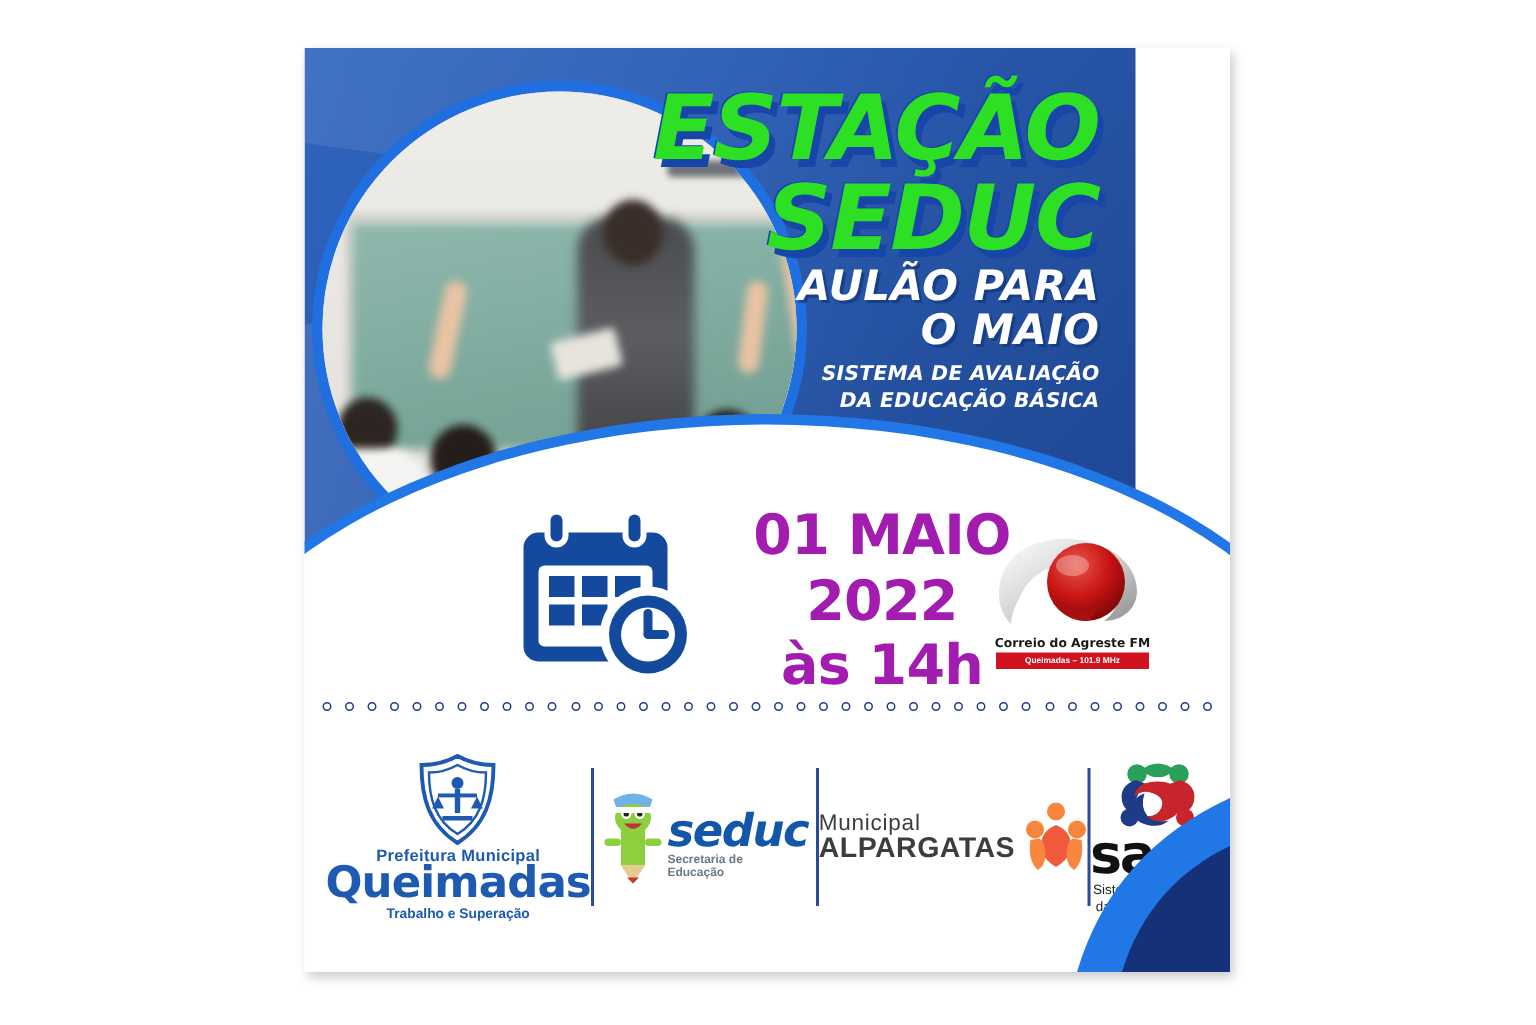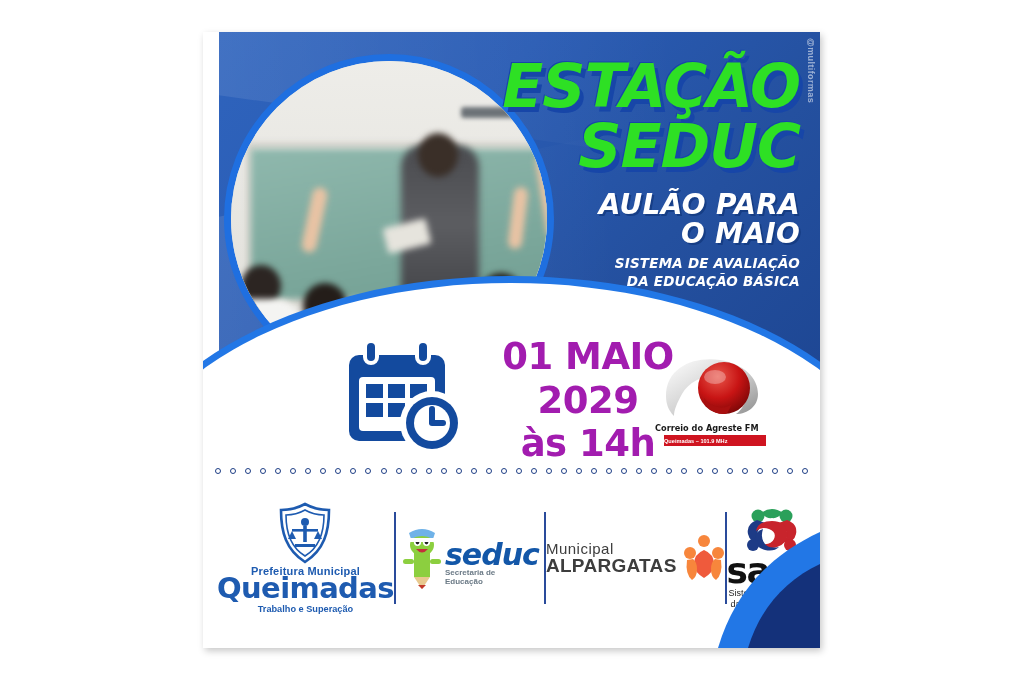--- a/index.html
+++ b/index.html
@@ -16,22 +16,22 @@
     position: absolute;
     left: 203px; top: 32px;
     width: 617px; height: 616px;
     background: #ffffff;
     overflow: hidden;
     box-shadow: 2px 3px 7px rgba(0,0,0,.22);
   }
 
   
   .topband {
-    position: absolute; left: 16px; top: 0;
-    width: 605px; height: 330px;
+    position: absolute; left: 0; top: 0;
+    width: 554px; height: 330px;
     background: linear-gradient(135deg,#2f64bd 0%,#2a5cb4 35%,#24509f 70%,#1e4794 100%);
     overflow: hidden;
   }
   .band-sheen {
     position: absolute; left: -60px; top: 120px;
     width: 760px; height: 300px;
     background: linear-gradient(100deg, rgba(255,255,255,.12), rgba(255,255,255,0) 60%);
     transform: rotate(-12deg);
   }
   .band-sheen2 {
@@ -94,21 +94,21 @@
     font-weight: 900; font-style: italic;
     font-size: 60px; line-height: .98; letter-spacing: -1px;
     color:#2ee024;
     text-shadow: 4px 5px 0 #1746a8, -1px -1px 0 #1746a8;
     margin-top: 2px; white-space: nowrap;
   }
   .t-aulao {
     font-family:"DejaVu Sans", sans-serif;
     font-weight: 900; font-style: italic;
     font-size: 28px; line-height: 1.06; color:#ffffff;
-    margin-top: 14px; letter-spacing: .3px;
+    letter-spacing: .3px;
     text-shadow: 2px 2px 0 rgba(16,52,120,.65);
   }
   .t-saeb {
     font-family:"DejaVu Sans", sans-serif;
     font-weight: 900; font-style: italic;
     font-size: 28px; line-height: 1.06; color:#ffffff;
     letter-spacing: .3px;
     text-shadow: 2px 2px 0 rgba(16,52,120,.65);
   }
   .t-sub1, .t-sub2 {
@@ -148,21 +148,21 @@
     font-family:"DejaVu Sans", sans-serif;
     font-weight: 900; 
     color:#a21caf; font-size: 37px; line-height: 1.18;
     letter-spacing: -.5px;
   }
 
   
   .cal-icon { position:absolute; left:134px; top:303px; width:130px; height:125px; z-index:7; }
 
   
-  .radio-logo { position:absolute; left:452px; top:322px; width:120px; height:115px; z-index:7; }
+  .radio-logo { position:absolute; left:452px; top:322px; width:120px; height:115px; z-index:7; text-align:center; }
   .radio-mark { position:relative; width:106px; height:68px; margin:0 auto; }
   .radio-name {
     font-family:"DejaVu Sans", sans-serif;
     font-size: 8.2px; font-weight: 800; color:#1a1a1a; margin-top:1px; white-space:nowrap;
   }
   .radio-freq {
     margin: 2px auto 0; width: 102px; background:#cf1420; color:#fff;
     font-size: 5.6px; font-weight:700; padding: 2.5px 0; white-space:nowrap;
   }
 
@@ -294,21 +294,21 @@
         <circle cx="95" cy="88" r="26" fill="#134a9e"></circle>
         <circle cx="95" cy="88" r="18" fill="#ffffff"></circle>
         <rect x="92" y="71" width="6" height="19" rx="3" fill="#134a9e"></rect>
         <rect x="92" y="85" width="17" height="6" rx="3" fill="#134a9e"></rect>
       </g>
     </svg>
   </div>
 
   <div class="date-block">
     <div>01 MAIO</div>
-    <div>2029</div>
+    <div>2022</div>
     <div>às 14h</div>
   </div>
 
   <div class="radio-logo">
     <div class="radio-mark">
       <svg viewBox="0 0 106 68" width="106" height="68" aria-hidden="true">
         <defs>
           <radialGradient id="rg" cx="38%" cy="28%" r="76%">
             <stop offset="0%" stop-color="#e8564a"></stop>
             <stop offset="55%" stop-color="#c81414"></stop>

